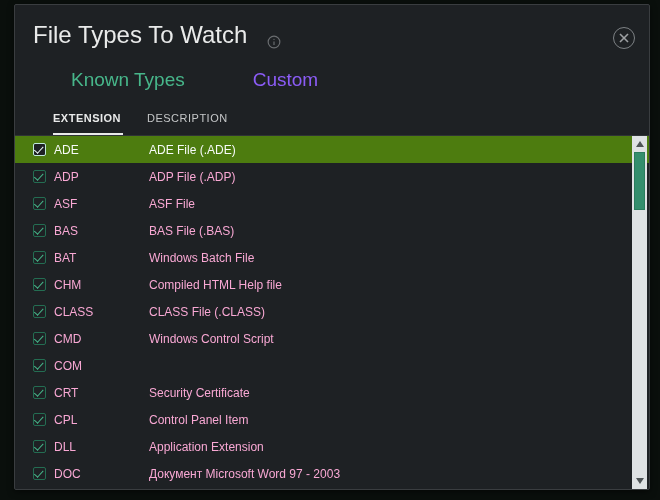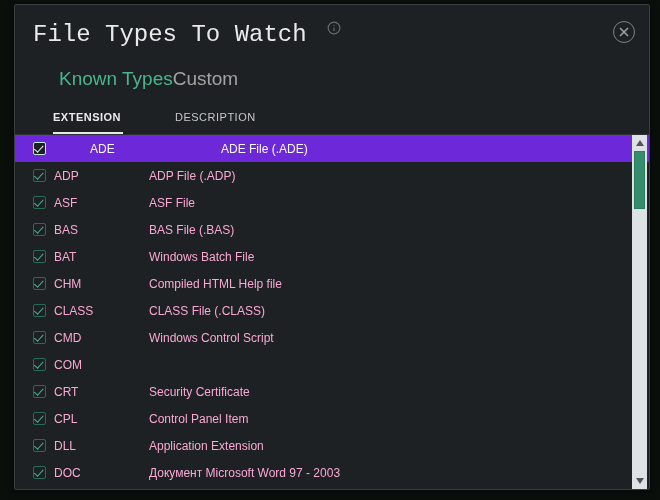--- a/index.html
+++ b/index.html
@@ -16,23 +16,22 @@
       background: #1e2124;
       border-radius: 2px;
       border: 1px solid #3a3d40;
       box-shadow: 0 2px 6px rgba(0,0,0,.5);
       display: flex;
       flex-direction: column;
       padding: 0;
     }
     .header {
       display: flex;
-      align-items: flex-start;
+      align-items: flex-end;
       padding: 16px 14px 14px 18px;
-      font-family: Liberation Mono, monospace;
     }
     .title {
       color: #e9eaea;
       font-size: 24px;
       font-weight: 400;
     }
     .info-icon {
       margin-left: 20px;
       width: 14px; height: 14px;
       display: inline-block;
@@ -46,34 +45,34 @@
       border: 1.6px solid #8f9396;
       border-radius: 50%;
       display: flex; align-items: center; justify-content: center;
       color: #b4b7b9;
       cursor: pointer;
       opacity: .85;
     }
     .close-icon svg { width: 10px; height: 10px; }
     .tabs {
       display: flex;
-      padding: 6px 0 14px 44px;
+      gap: 24px;
+      padding: 6px 0 14px 56px;
       font-size: 19px;
       font-weight: 400;
     }
     .tab-known { color: #47b68a; cursor: pointer; }
-    .tab-custom { color: #a3a3a3; cursor: pointer; }
+    .tab-custom { color: #8b5cf6; cursor: pointer; margin-left: 44px; }
     .table-head {
       display: flex;
       padding: 7px 0 7px 38px;
       font-size: 11px;
       letter-spacing: .5px;
       color: #c5c7c8;
       border-bottom: 1px solid #2f3336;
-      gap: 28px;
     }
     .th-ext {
       color: #e9eaea;
       font-weight: 600;
       border-bottom: 2px solid #e9eaea;
       padding-bottom: 4px;
       margin-bottom: -7px;
       margin-right: 24px;
       width: 70px;
     }
@@ -92,23 +91,22 @@
     .list::-webkit-scrollbar { width: 0; }
     .row {
       display: flex;
       align-items: center;
       height: 27px;
       padding-left: 18px;
       font-size: 12px;
       color: #f9a8d4;
     }
     .row.selected {
-      background: #6d28d9;
+      background: #4d7c0f;
       color: #f7fbf9;
-      gap: 36px;
     }
     .cb {
       width: 13px; height: 13px;
       border: 1px solid #246d52;
       border-radius: 2px;
       background: #1e2124;
       display: flex; align-items: center; justify-content: center;
       margin-right: 8px;
       flex-shrink: 0;
       cursor: pointer;

